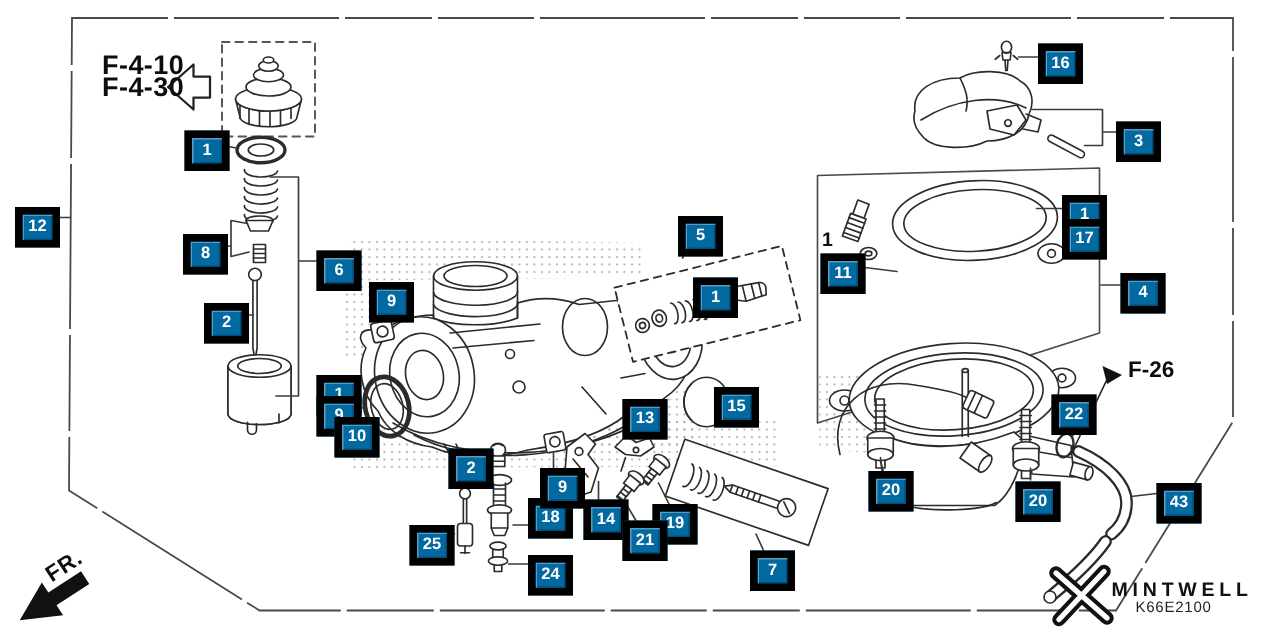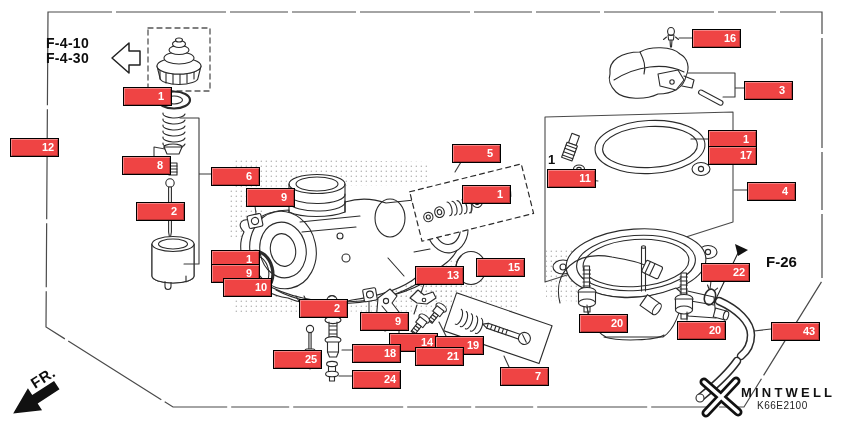--- a/index.html
+++ b/index.html
@@ -2,29 +2,29 @@
 <html><head>
 <meta charset="utf-8">
 <style>
   html,body{margin:0;padding:0;background:#fff;}
   #stage{
     position:relative;width:842px;height:421px;background:#ffffff;overflow:hidden;
     font-family:"Liberation Sans",sans-serif;
   }
   svg{position:absolute;left:0;top:0;}
   .callout{
-    position:absolute;width:20px;height:17px;background:#ef4444;
-    border:1px solid #000000;color:#fff;
+    position:absolute;width:20px;height:17px;background:#0369a1;
+    border:5px solid #000000;color:#fff;
     font:bold 11px/17px "Liberation Sans",sans-serif;text-align:center;
     box-shadow:inset 1px 1px 0 rgba(255,255,255,.35), inset -1px -1px 0 rgba(0,0,0,.25);
-    cursor:pointer;z-index:5;padding-left:27px;
+    cursor:pointer;z-index:5;
   }
   .reftext{position:absolute;font-weight:bold;color:#0d0d0d;z-index:4;}
-  .fiche-link{left:46px;top:36px;font-size:14px;line-height:15px;letter-spacing:.3px;cursor:pointer;}
-  .f26{left:752px;top:253px;font-size:15px;cursor:pointer;margin-left:14px;}
+  .fiche-link{left:68px;top:36px;font-size:18px;line-height:15px;letter-spacing:.3px;cursor:pointer;}
+  .f26{left:752px;top:238px;font-size:15px;cursor:pointer;}
   .fr{left:30px;top:369px;font-size:15px;transform:rotate(-33deg);letter-spacing:.5px;}
   .inline-one{left:548px;top:152px;font-size:13px;z-index:4;}
   .brand{position:absolute;left:741px;top:385px;font-size:13px;font-weight:bold;
     letter-spacing:3.2px;color:#111;z-index:4;}
   .code{position:absolute;left:757px;top:400px;font-size:10px;color:#222;
     letter-spacing:.5px;z-index:4;}
 </style>
 </head>
 <body>
 
@@ -382,21 +382,21 @@
 <div class="callout" style="left:211px;top:264px">9</div>
 <div class="callout" style="left:223px;top:278px">10</div>
 <div class="callout" style="left:452px;top:144px">5</div>
 <div class="callout" style="left:462px;top:185px">1</div>
 <div class="callout" style="left:476px;top:258px">15</div>
 <div class="callout" style="left:415px;top:266px">13</div>
 <div class="callout" style="left:389px;top:333px">14</div>
 <div class="callout" style="left:435px;top:336px">19</div>
 <div class="callout" style="left:415px;top:347px">21</div>
 <div class="callout" style="left:500px;top:367px">7</div>
-<div class="callout" style="left:352px;top:344px">18</div>
+<div class="callout" style="left:352px;top:332px">18</div>
 <div class="callout" style="left:273px;top:350px">25</div>
 <div class="callout" style="left:352px;top:370px">24</div>
 <div class="callout" style="left:299px;top:299px">2</div>
 <div class="callout" style="left:360px;top:312px">9</div>
 <div class="callout" style="left:692px;top:29px">16</div>
 <div class="callout" style="left:744px;top:81px">3</div>
 <div class="callout" style="left:708px;top:130px">1</div>
 <div class="callout" style="left:708px;top:146px">17</div>
 <div class="callout" style="left:547px;top:169px">11</div>
 <div class="callout" style="left:747px;top:182px">4</div>

